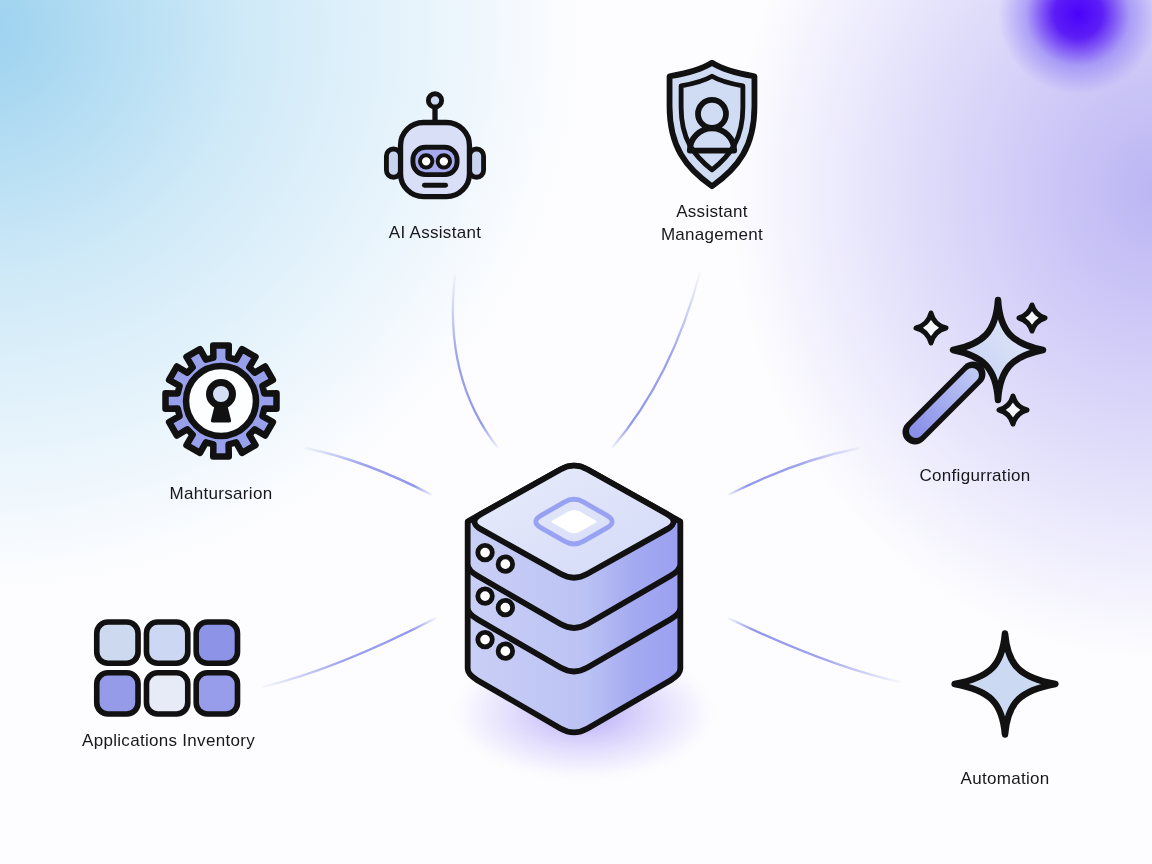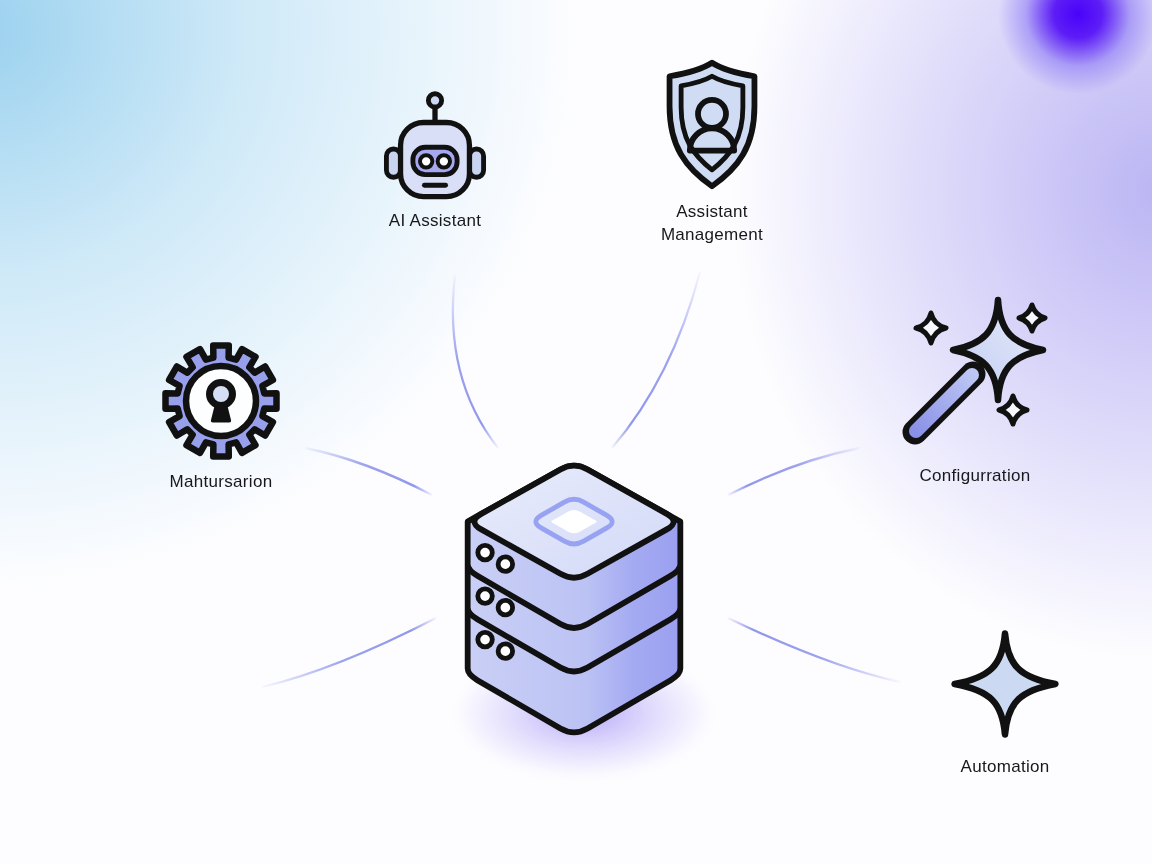--- a/index.html
+++ b/index.html
@@ -8,21 +8,21 @@
     font-family:"Liberation Sans", sans-serif;
     background:
       radial-gradient(circle 80px at 1078px 14px, #4a02fa 0%, #5d1df6 30%, rgba(120,95,245,0.45) 65%, rgba(185,178,243,0) 100%),
       radial-gradient(ellipse 430px 470px at 1160px 190px, rgba(184,177,243,0.95) 0%, rgba(198,192,246,0.55) 55%, rgba(225,222,250,0) 100%),
       radial-gradient(ellipse 600px 560px at -20px 30px, rgba(150,207,238,0.95) 0%, rgba(178,221,243,0.60) 45%, rgba(240,248,252,0) 100%),
       linear-gradient(#fdfdff,#fdfdff);
   }
   .connector-layer{position:absolute;left:0;top:0;pointer-events:none;}
   .node{position:absolute;display:flex;flex-direction:column;align-items:center;}
   .node .label{
-    font-size:17px;font-weight:500;letter-spacing:0.3px;
+    margin-top:12px;font-size:17px;font-weight:500;letter-spacing:0.3px;
     color:#18181c;text-align:center;line-height:1.35;
   }
   .node-ai{left:360px;top:88px;width:150px;}
   .node-identity{left:634px;top:56px;width:156px;}
   .node-identity .label{margin-top:8px;}
   .node-mahtursarion{left:148px;top:331px;width:146px;}
   .node-configurration{left:895px;top:292px;width:160px;}
   .node-configurration .label{margin-top:13px;}
   .node-applications{left:66px;top:618px;width:205px;}
   .node-automation{left:925px;top:628px;width:160px;gap:16px;}
@@ -180,20 +180,31 @@
       <line x1="20" y1="140" x2="78" y2="82" stroke="#111111" stroke-width="25" stroke-linecap="round"></line>
       <line x1="21" y1="139" x2="77" y2="83" stroke="url(#handleGrad)" stroke-width="14" stroke-linecap="round"></line>
       <path d="M103,8 C105,40 118,52 148,58 C118,64 105,76 103,108 C101,76 88,64 58,58 C88,52 101,40 103,8 Z" fill="url(#bigStarGrad)" stroke="#111111" stroke-width="6.5" stroke-linejoin="round"></path>
       <path d="M36,21 Q39,33 51,36 Q39,39 36,51 Q33,39 21,36 Q33,33 36,21 Z" fill="#f6f8fe" stroke="#111111" stroke-width="5" stroke-linejoin="round"></path>
       <path d="M137,13 Q140,23 150,26 Q140,29 137,39 Q134,29 124,26 Q134,23 137,13 Z" fill="#f6f8fe" stroke="#111111" stroke-width="5" stroke-linejoin="round"></path>
       <path d="M118,104 Q121,115 132,118 Q121,121 118,132 Q115,121 104,118 Q115,115 118,104 Z" fill="#f6f8fe" stroke="#111111" stroke-width="5" stroke-linejoin="round"></path>
     </svg>
     <div class="label">Configurration</div>
   </div>
 
+  <div class="node node-applications">
+    <svg width="152" height="100" viewBox="0 0 162 106">
+      <rect x="4" y="4" width="44" height="44" rx="12" fill="#cdd9ef" stroke="#111111" stroke-width="6"></rect>
+      <rect x="57" y="4" width="44" height="44" rx="12" fill="#ccd8f3" stroke="#111111" stroke-width="6"></rect>
+      <rect x="110" y="4" width="44" height="44" rx="12" fill="#8d94e8" stroke="#111111" stroke-width="6"></rect>
+      <rect x="4" y="58" width="44" height="44" rx="12" fill="#959ae9" stroke="#111111" stroke-width="6"></rect>
+      <rect x="57" y="58" width="44" height="44" rx="12" fill="#e7ebf7" stroke="#111111" stroke-width="6"></rect>
+      <rect x="110" y="58" width="44" height="44" rx="12" fill="#979deb" stroke="#111111" stroke-width="6"></rect>
+    </svg>
+    <div class="label">Applications Inventory</div>
+  </div>
 
   <div class="node node-automation">
     <svg width="112" height="112" viewBox="0 0 120 120">
       <path d="M60,6 C63,40 76,53 114,60 C76,67 63,80 60,114 C57,80 44,67 6,60 C44,53 57,40 60,6 Z" fill="#ccd9f2" stroke="#111111" stroke-width="7" stroke-linejoin="round"></path>
     </svg>
     <div class="label">Automation</div>
   </div>
 
 </div>
 

